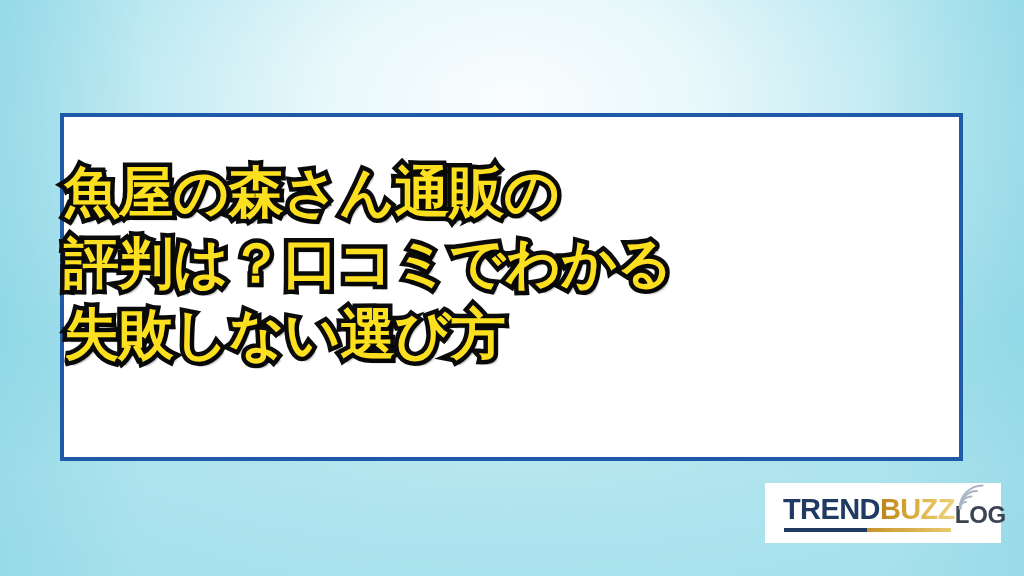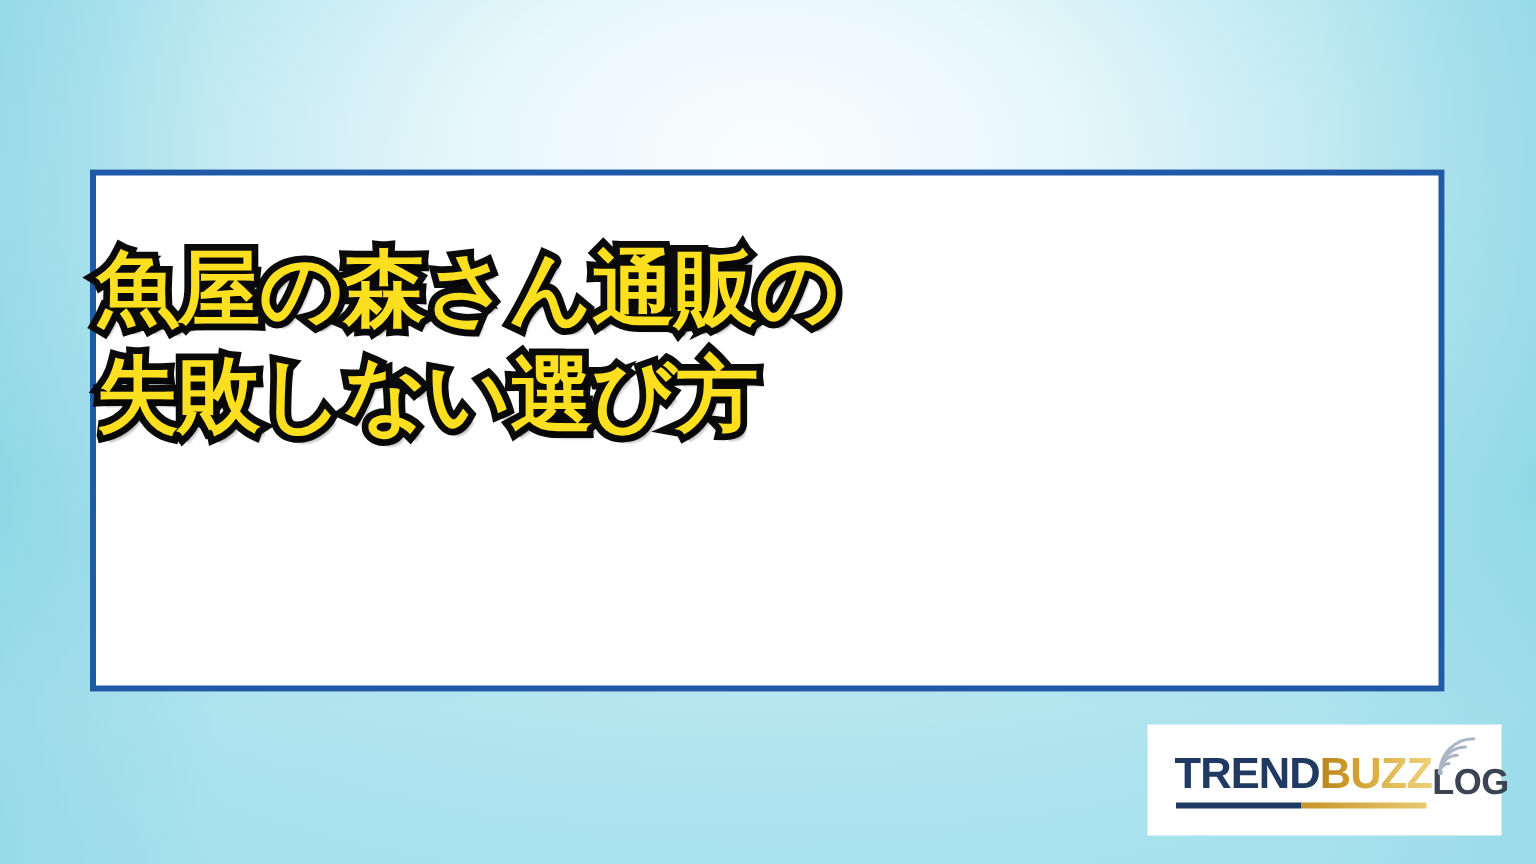--- a/index.html
+++ b/index.html
@@ -81,21 +81,21 @@
     paint-order:stroke fill;
     text-shadow:
        3px 4px 0 rgba(0,0,0,0.30),
        4px 5px 1px rgba(0,0,0,0.18);
   }
 
   
   .logo-plate {
     position:absolute;
     left:765px; top:483px;
-    width:236px; height:74px;
+    width:236px; height:60px;
     background:#ffffff;
     display:flex;
     align-items:center;
     justify-content:center;
   }
   .logo-inner {
     position:relative;
     width:200px; height:44px;
   }
   .logo-word {
@@ -145,20 +145,21 @@
 <div id="stage">
 
   <div class="bg-base"></div>
   <div class="bg-glow"></div>
   <div class="bg-glow2"></div>
   <div class="bg-sheen"></div>
 
   <div class="card">
     <div class="headline">
       <span class="hl-line">魚屋の森さん通販の</span>
+      <span class="hl-line">評判は？口コミでわかる</span>
       <span class="hl-line">失敗しない選び方</span>
     </div>
   </div>
 
   <div class="logo-plate">
     <div class="logo-inner">
 
       <span class="logo-word"><span class="w-trend">TREND</span><span class="w-buzz">BUZZ</span><span class="w-log">LOG</span></span>
 
       <div class="logo-rule"></div>

